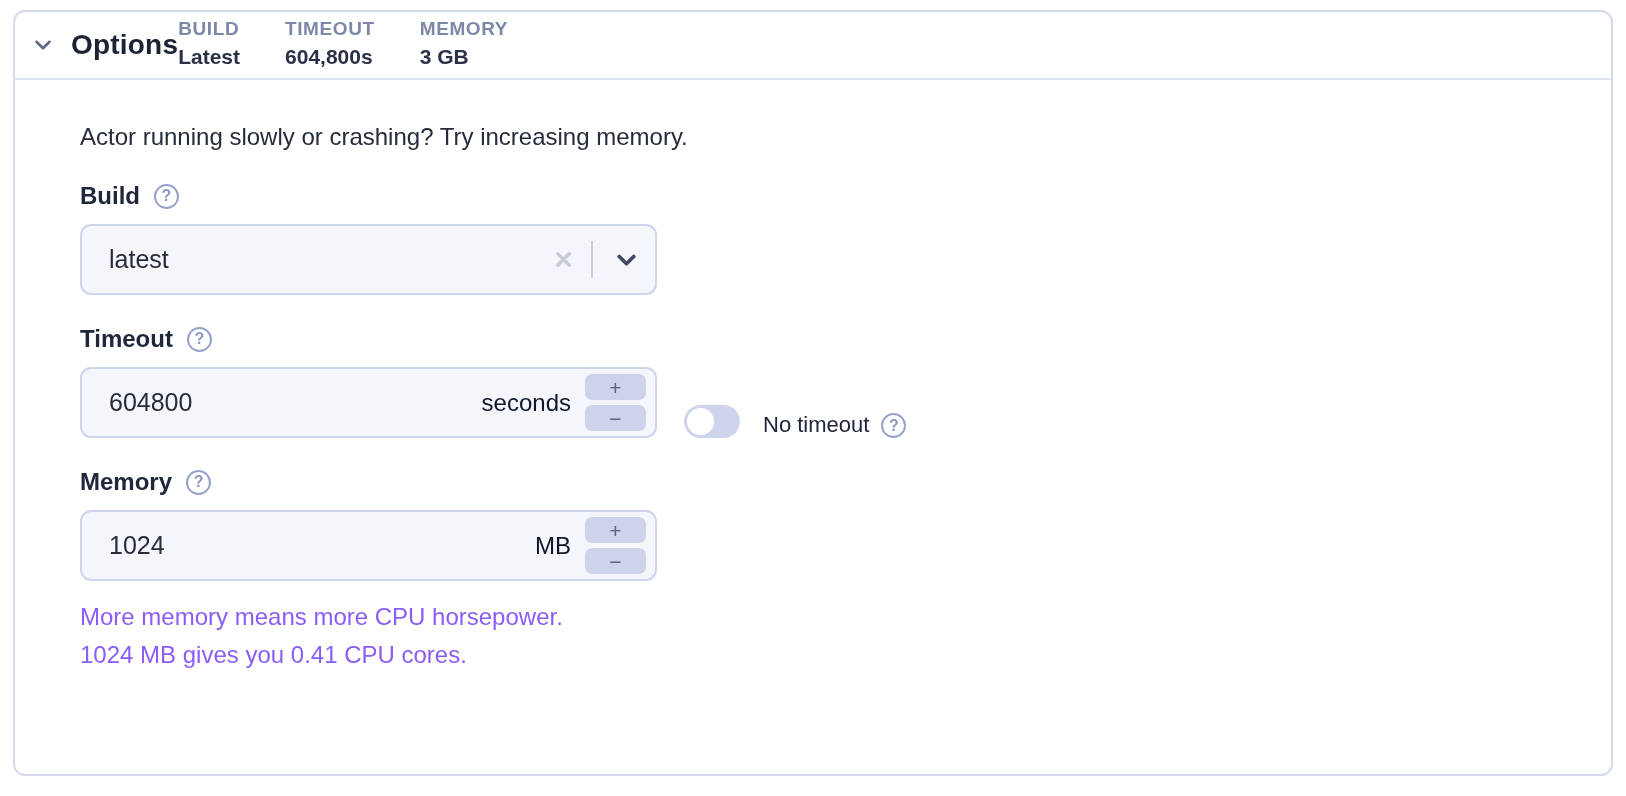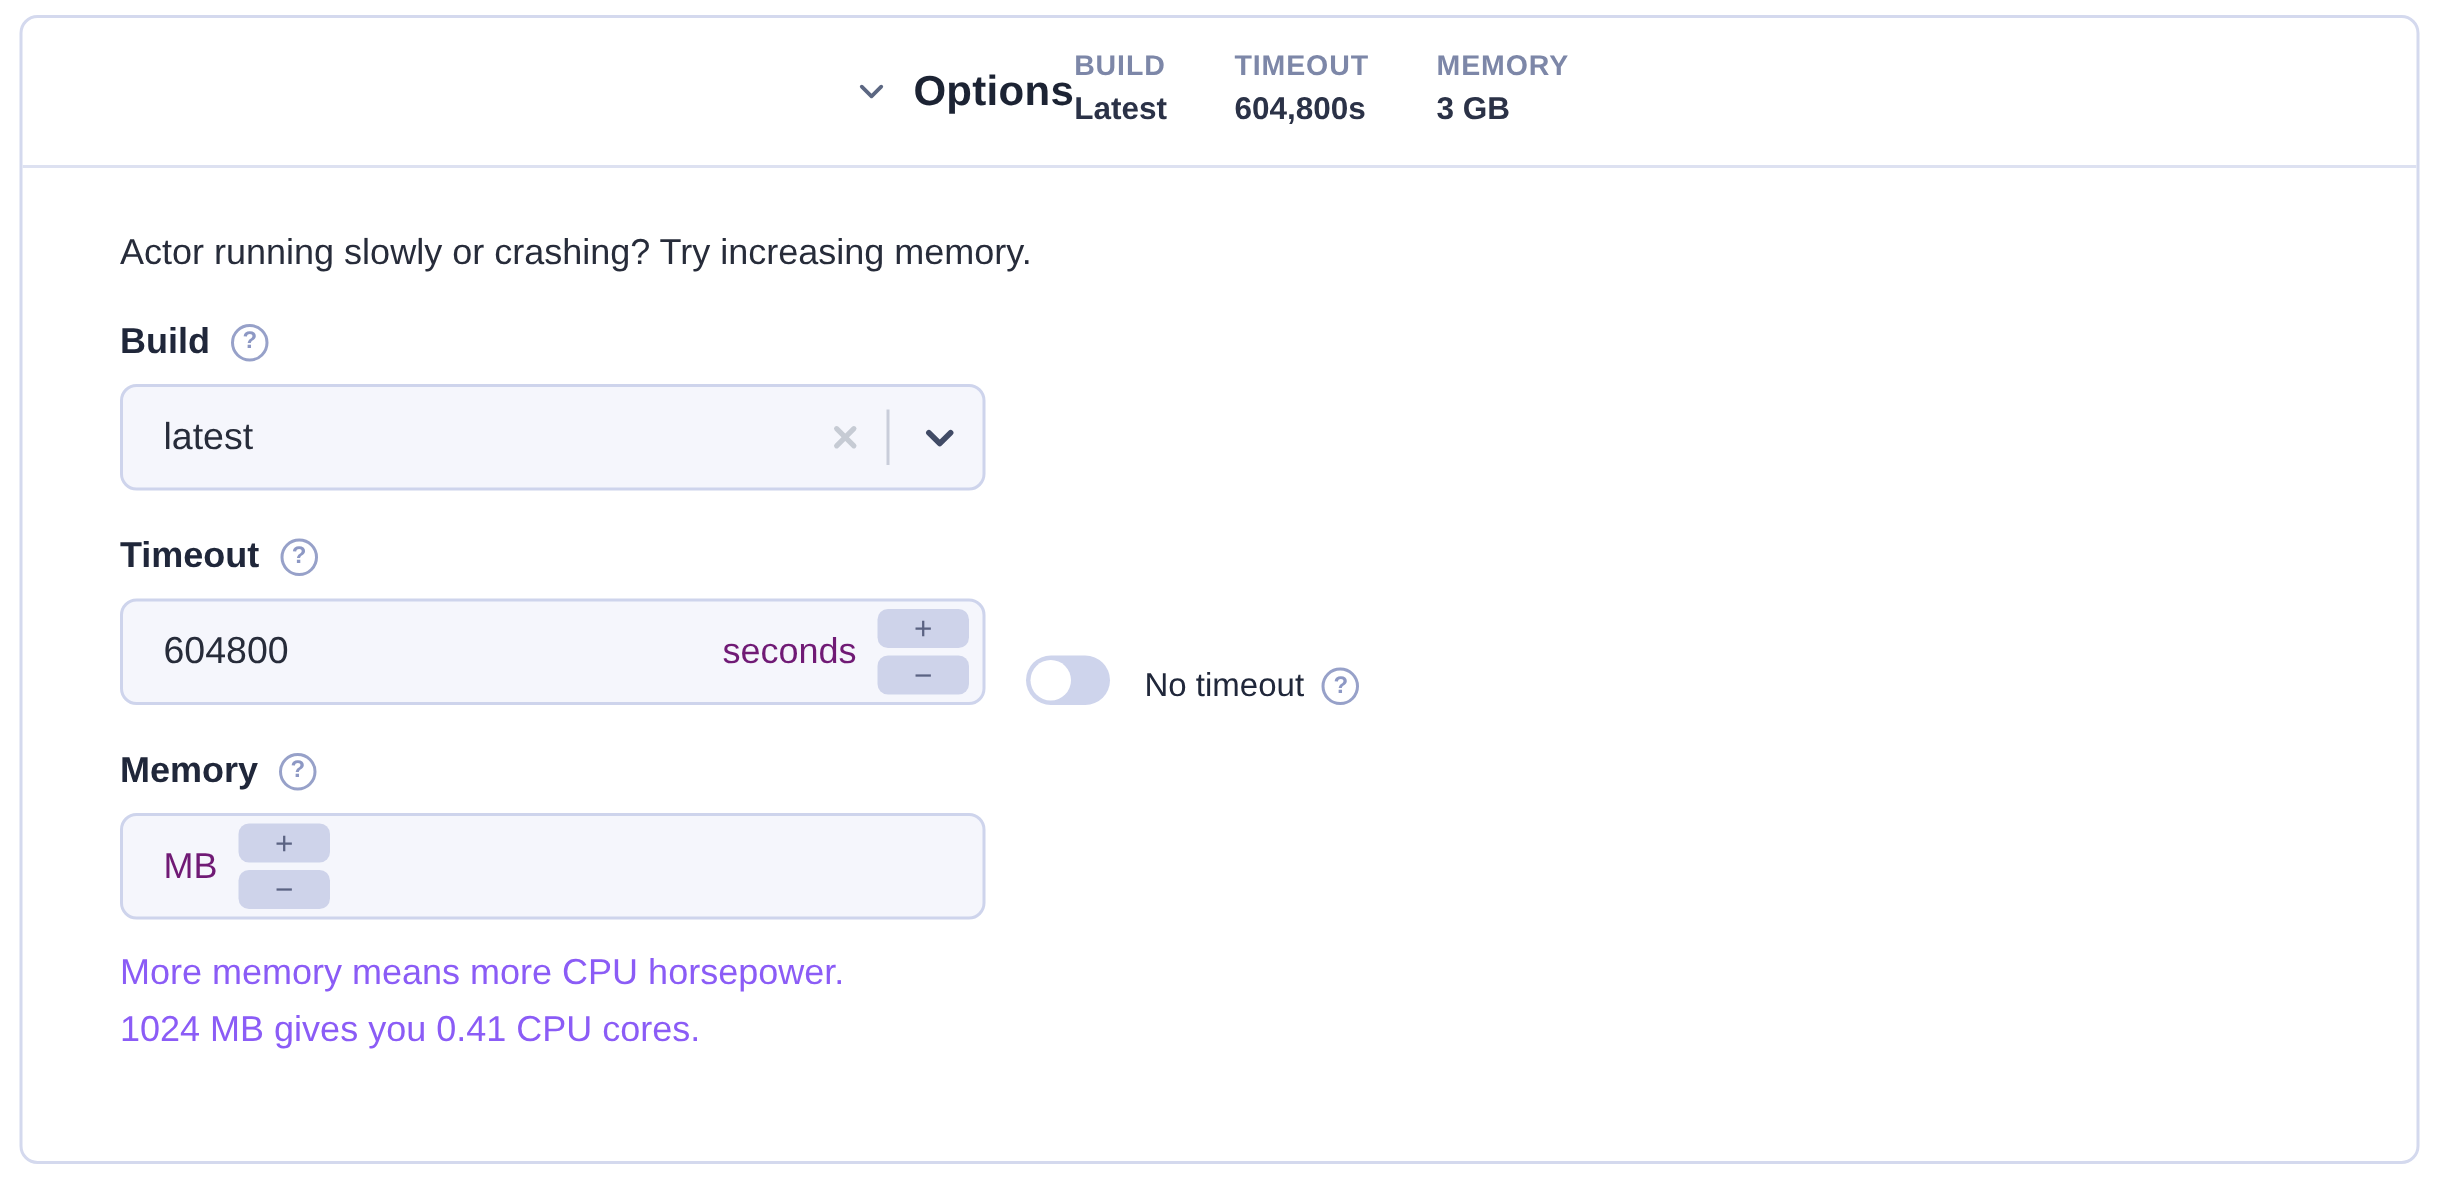--- a/index.html
+++ b/index.html
@@ -13,24 +13,24 @@
   .card {
     position: absolute;
     left: 13px; top: 10px;
     width: 1600px; height: 766px;
     background: #ffffff;
     border: 2px solid #d4d9ee;
     border-radius: 12px;
   }
   
   .card-header {
-    height: 100px;
+    height: 68px;
     display: flex;
     align-items: center;
-    justify-content: center;
+    justify-content: flex-start;
     border-bottom: 2px solid #dde1f1;
     padding: 0 27px 0 15px;
   }
   .header-left { display: flex; align-items: center; gap: 15px; }
   .collapse-btn {
     background: none; border: none; cursor: pointer;
     width: 26px; height: 26px; display: flex; align-items: center; justify-content: center;
   }
   .panel-title { font-size: 28px; font-weight: 700; color: #1c2333; letter-spacing: 0.2px; }
   .header-stats { display: flex; gap: 45px; }
@@ -61,21 +61,21 @@
     padding: 0 9px 0 27px;
     margin-top: 14px;
   }
   .input-text {
     flex: 1;
     background: transparent; border: none; outline: none;
     font-family: "Liberation Sans", sans-serif;
     font-size: 25px; color: #272c3a;
     min-width: 0;
   }
-  .unit-suffix { font-size: 24px; color: #701a75; margin-right: 14px; white-space: nowrap; }
+  .unit-suffix { font-size: 24px; color: #0f172a; margin-right: 14px; white-space: nowrap; }
   
   .clear-btn {
     background: none; border: none; cursor: pointer;
     width: 30px; height: 30px; display: flex; align-items: center; justify-content: center;
   }
   .combo-divider { width: 2px; height: 37px; background: #c9cdda; margin: 0 13px; }
   .dropdown-btn {
     background: none; border: none; cursor: pointer;
     width: 40px; height: 40px; display: flex; align-items: center; justify-content: center;
   }
@@ -189,20 +189,21 @@
       </button>
       <span class="toggle-label" style="margin-top:14px">No timeout</span>
       <span class="help-icon toggle-help" style="margin-top:14px">?</span>
     </div>
 
     <div class="field-label-row">
       <span class="field-label">Memory</span>
       <span class="help-icon">?</span>
     </div>
     <div class="input-shell">
+      <input class="input-text" type="text" value="1024" style="">
       <span class="unit-suffix">MB</span>
       <div class="steppers">
         <button class="stepper-btn">
           <span>+</span>
         </button>
         <button class="stepper-btn">
           <span>−</span>
         </button>
       </div>
     </div>

